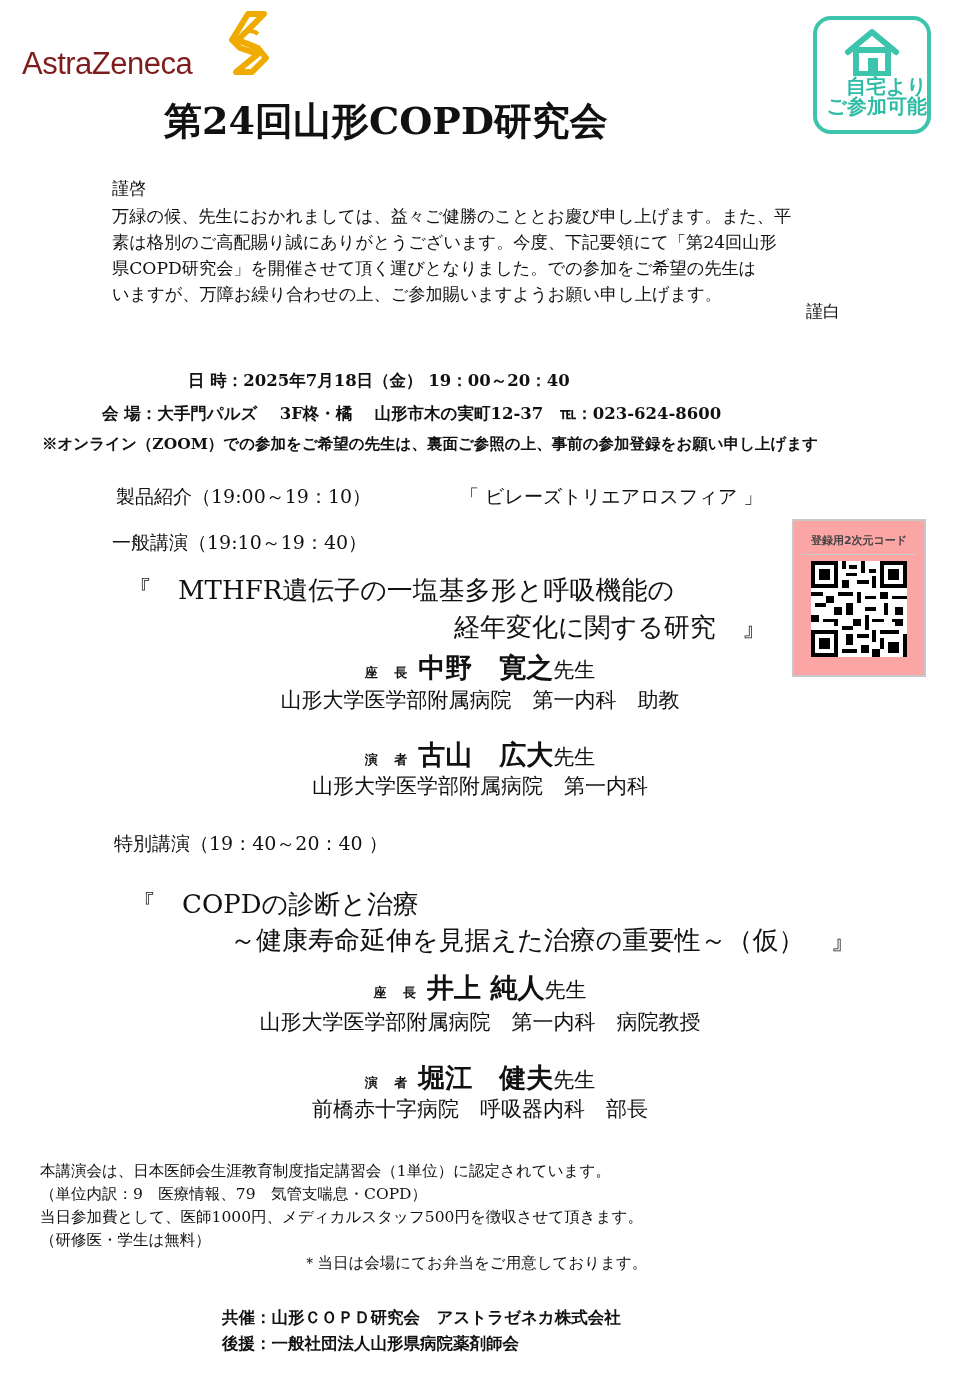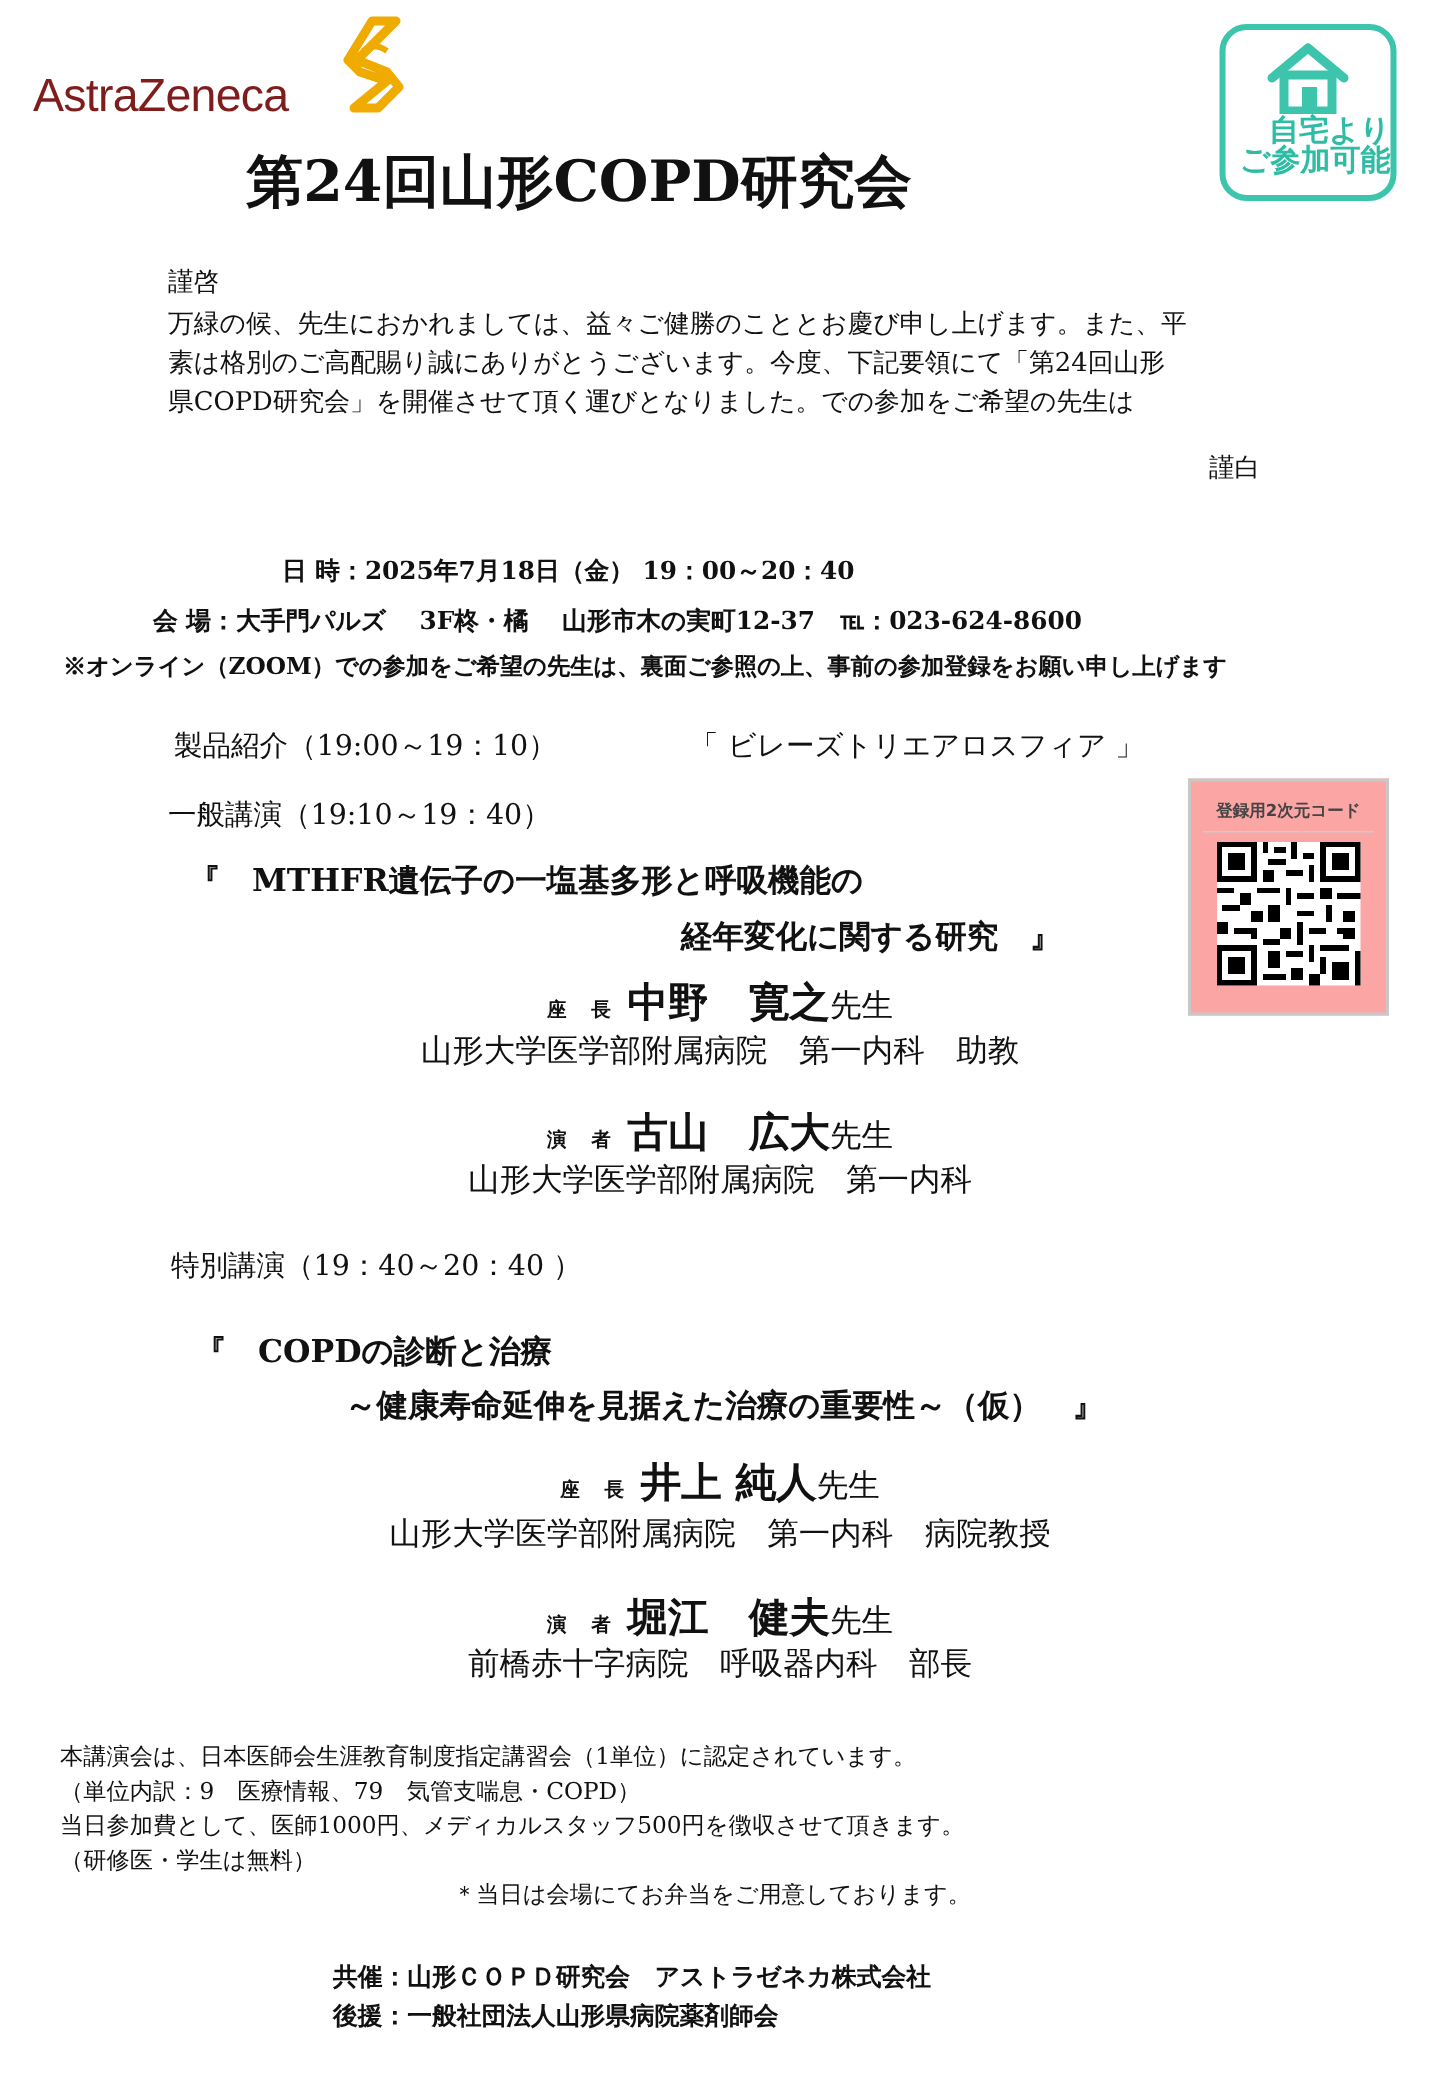--- a/index.html
+++ b/index.html
@@ -11,21 +11,21 @@
   .home-badge { left: 813px; top: 16px; width: 118px; height: 118px; border: 4px solid #3cc4ad; border-radius: 18px; box-sizing: border-box; text-align: center; }
   .home-badge svg { display: block; margin: 8px auto 0; }
   .home-badge .line { font-family: "DejaVu Sans", sans-serif; font-weight: bold; color: #2fbca4; font-size: 20px; line-height: 20px; text-align: right; }
   .title { left: 0; width: 772px; top: 96px; text-align: center; font-size: 38px; font-weight: bold; letter-spacing: 0; white-space: nowrap; }
   .greet { left: 112px; font-size: 17px; line-height: 25px; white-space: nowrap; }
   .para { left: 112px; top: 203px; width: 740px; font-size: 17.2px; line-height: 26px; }
   .para div { white-space: nowrap; }
   .closing { left: 806px; top: 300px; font-size: 17px; }
   .info { font-weight: bold; font-size: 16.5px; white-space: nowrap; }
   .section { font-size: 19px; white-space: nowrap; margin-left: 28px; }
-  .lecture { font-weight: bold; font-size: 21px; white-space: nowrap; }
+  .lecture { font-weight: normal; font-size: 26px; white-space: nowrap; }
   .role { font-size: 13px; font-weight: bold; letter-spacing: 6px; }
   .name { font-size: 27px; font-weight: bold; }
   .sensei { font-size: 21px; }
   .affil { font-size: 21px; white-space: nowrap; }
   .center { left: 0; width: 960px; text-align: center; white-space: nowrap; }
   .qr-box { left: 792px; top: 519px; width: 134px; height: 158px; border: 2px solid #c8c8c8; box-sizing: border-box; background: #fca5a5; }
   .qr-label { font-family: "DejaVu Sans", sans-serif; font-size: 11px; color: #444; text-align: center; margin-top: 12px; font-weight: bold; }
   .qr-rule { height: 1px; background: #ccc; margin: 6px 8px 6px 8px; }
   .notes { left: 40px; top: 1160px; font-size: 15.5px; line-height: 23px; white-space: nowrap; }
   .footer { left: 222px; font-family: "DejaVu Sans", sans-serif; font-weight: bold; font-size: 16.5px; white-space: nowrap; }
@@ -51,20 +51,21 @@
   <div class="line">ご参加可能</div>
 </div>
 
 <div class="abs title">第24回山形COPD研究会</div>
 
 <div class="abs greet" style="top:176px;">謹啓</div>
 <div class="abs para">
   <div>万緑の候、先生におかれましては、益々ご健勝のこととお慶び申し上げます。また、平</div>
   <div>素は格別のご高配賜り誠にありがとうございます。今度、下記要領にて「第24回山形</div>
   <div>県COPD研究会」を開催させて頂く運びとなりました。での参加をご希望の先生は</div>
+  <div>いますが、万障お繰り合わせの上、ご参加賜いますようお願い申し上げます。</div>
 </div>
 <div class="abs closing">謹白</div>
 
 <div class="abs info" style="left:188px; top:370px;">
   <span>日 時：</span><span>2025年7月18日（金） 19：00～20：40</span>
 </div>
 <div class="abs info" style="left:102px; top:403px;">
   <span>会 場：</span><span>大手門パルズ　 3F柊・橘　 山形市木の実町12-37　℡：023-624-8600</span>
 </div>
 <div class="abs info" style="left:42px; top:434px; font-size:15.5px;">※オンライン（ZOOM）での参加をご希望の先生は、裏面ご参照の上、事前の参加登録をお願い申し上げます</div>

